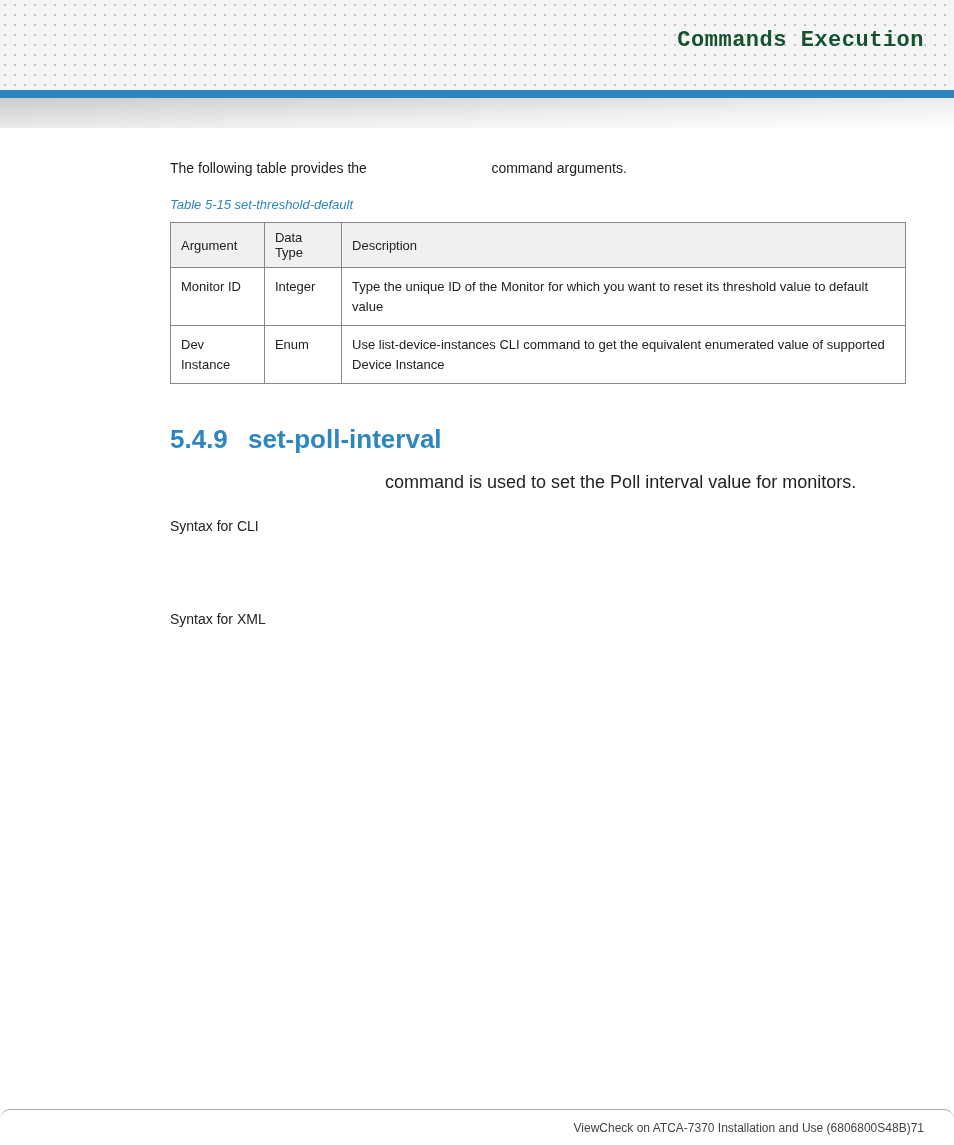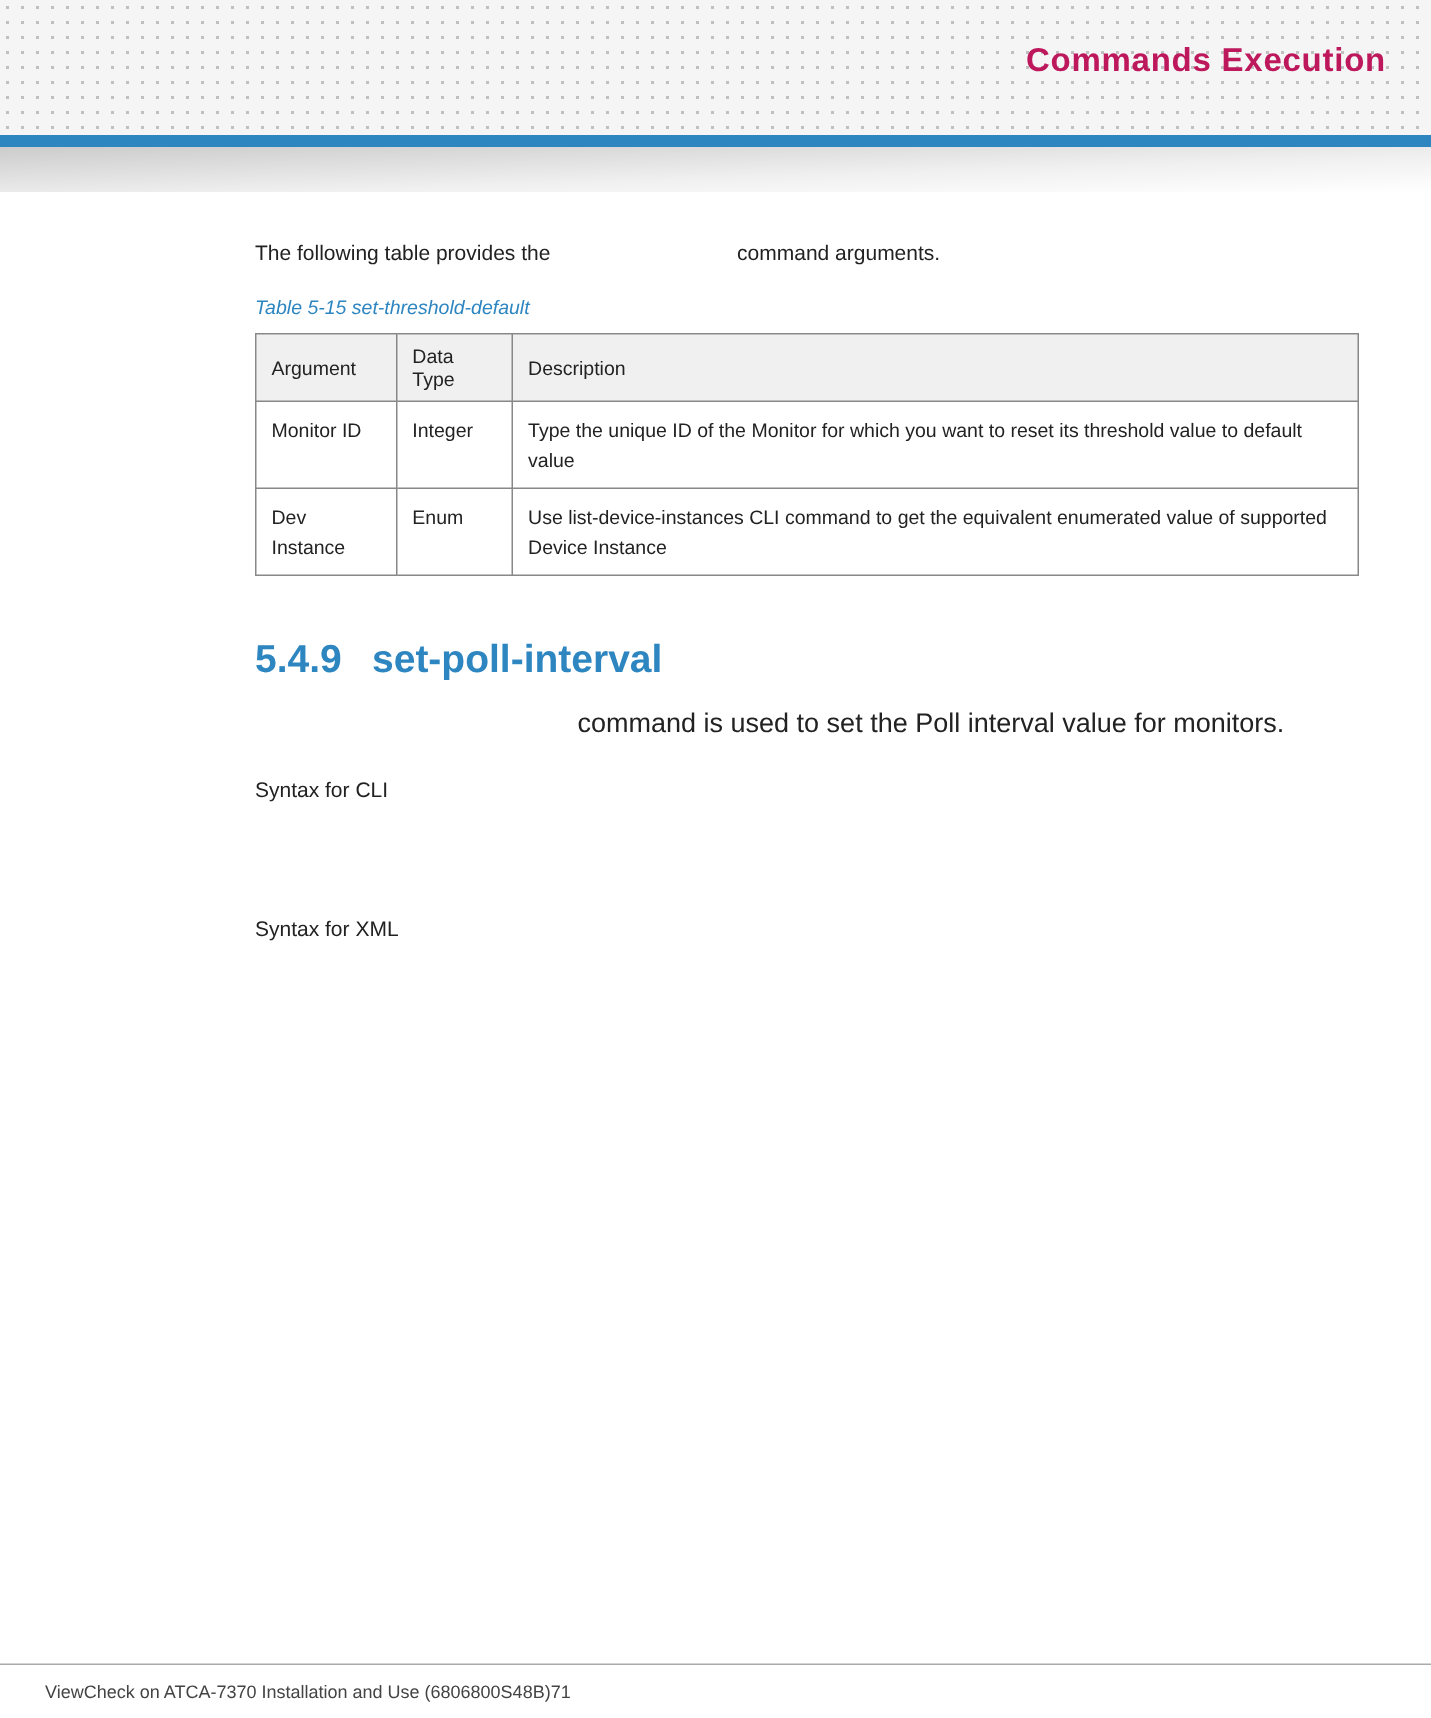--- a/index.html
+++ b/index.html
@@ -37,22 +37,23 @@
       height: 80px;
       display: flex;
       align-items: center;
       justify-content: flex-end;
       padding-right: 30px;
     }
 
     .header-title {
       font-size: 22px;
       font-weight: bold;
-      color: #be185d;
+      color: #14532d;
       letter-spacing: 0.5px;
+      font-family: Liberation Mono, monospace;
     }
 
     
     .blue-bar {
       width: 100%;
       height: 8px;
       background: #2e86c1;
     }
 
     
@@ -150,24 +151,25 @@
     
     .footer {
       position: absolute;
       bottom: 0;
       left: 0;
       right: 0;
       height: 36px;
       border-top: 1px solid #aaa;
       display: flex;
       align-items: center;
-      justify-content: flex-start;
+      justify-content: flex-end;
       padding: 0 30px;
       font-size: 12px;
       color: #444;
+      border-radius: 10px;
     }
   </style>
 </head>
 <body>
 
 <div class="header-area">
   <div class="dot-pattern"></div>
   <div class="header-title-area">
     <span class="header-title">Commands Execution</span>
   </div>

